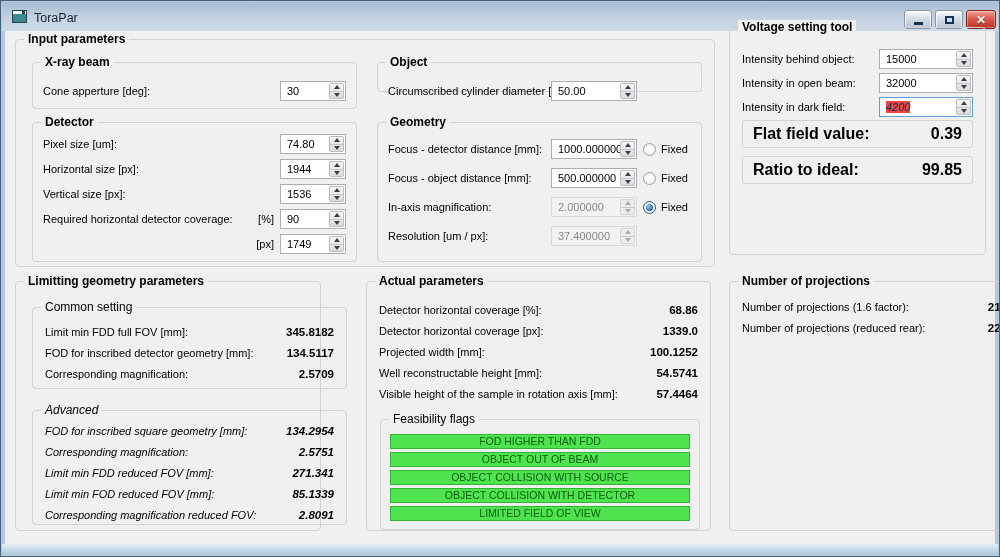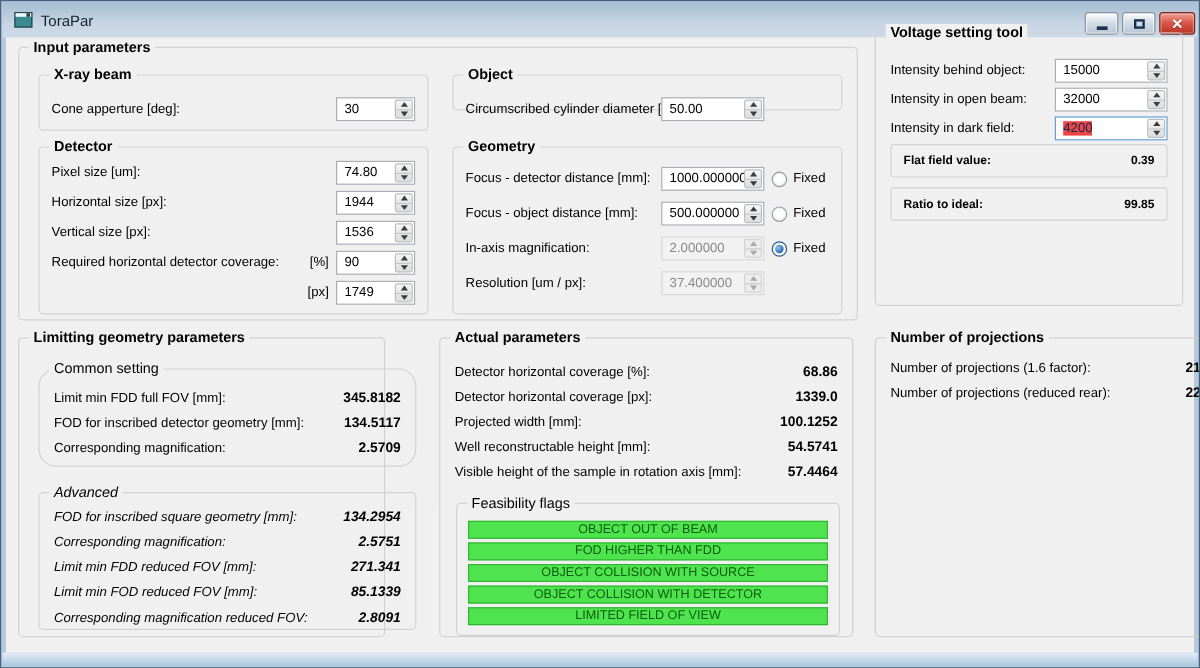--- a/index.html
+++ b/index.html
@@ -48,34 +48,34 @@
   .sb { flex:1; display:flex; align-items:center; justify-content:center; }
   .sb.up { border-bottom:1px solid #c4c8cc; }
   .tri-up { width:0; height:0; border-left:3px solid transparent; border-right:3px solid transparent; border-bottom:4px solid #3c3c3c; }
   .tri-down { width:0; height:0; border-left:3px solid transparent; border-right:3px solid transparent; border-top:4px solid #3c3c3c; }
   .spin.disabled { background:#f2f2f2; border-color:#d8d8d8; }
   .spin.disabled .txt { color:#898989; }
   .spin.disabled .btns { background:#ececec; border-color:#d4d4d4; }
   .spin.disabled .tri-up { border-bottom-color:#a8a8a8; }
   .spin.disabled .tri-down { border-top-color:#a8a8a8; }
   .spin.focused { border-color:#639ed2; }
-  .hl { background:#ef4444; color:#0e2c55; }
+  .hl { background:#ef4444; color:#0e2c55;font-style:italic; }
   .w66 { width:66px; } .w86 { width:86px; } .w94 { width:94px; }
   
   .radiozone { display:flex; align-items:center; width:52px; margin-left:6px; flex-shrink:0; }
   .radio { width:13px; height:13px; border-radius:50%; border:1px solid #93a0ab;
            background:radial-gradient(#ffffff 35%, #e2e6ea); position:relative; flex-shrink:0; }
   .radio.checked { border-color:#2f5c8c; }
   .radio.checked::after { content:""; position:absolute; left:2px; top:2px; width:7px; height:7px;
                           border-radius:50%; background:radial-gradient(circle at 35% 35%, #8ecbf5, #1e5fa5 75%); }
   .radiolbl { margin-left:5px; }
   
   .panel { position:absolute; left:12px; width:231px; height:28px; border:1px solid #d2d2d2; border-radius:3px;
            display:flex; align-items:center; justify-content:space-between; padding:4px 10px;
-           font-weight:bold; font-size:10px; }
+           font-weight:bold; font-size:16px; }
   
   .flag { width:300px; height:15px; margin:0 auto 3px; background:#4fe44f; border:1px solid #33b433;
           text-align:center; font-size:10.5px; line-height:13px; color:#0a600a; white-space:nowrap; }
 </style>
 </head>
 <body>
 
 <div class="window">
 
   <div class="titlebar">
@@ -341,21 +341,21 @@
     </div>
     <div class="panel" style="top:128px;">
       <span>Ratio to ideal:</span>
       <span>99.85</span>
     </div>
   </div>
 
   <div class="gb" style="left:14px; top:280px; width:306px; height:250px;">
     <span class="gbt bold">Limitting geometry parameters</span>
 
-    <div class="gb" style="left:16px; top:25px; width:315px; height:82px;border-radius:15px;">
+    <div class="gb" style="left:16px; top:25px; width:315px; height:82px;">
       <span class="gbt">Common setting</span>
       <div style="padding-top:13px;">
         <div class="vrow">
           <span>Limit min FDD full FOV [mm]:</span>
           <span class="val">345.8182</span>
         </div>
         <div class="vrow">
           <span>FOD for inscribed detector geometry [mm]:</span>
           <span class="val">134.5117</span>
         </div>
@@ -413,22 +413,22 @@
         <span class="val">54.5741</span>
       </div>
       <div class="vrow">
         <span>Visible height of the sample in rotation axis [mm]:</span>
         <span class="val">57.4464</span>
       </div>
     </div>
     <div class="gb" style="left:13px; top:137px; width:320px; height:111px;">
       <span class="gbt">Feasibility flags</span>
       <div style="padding-top:14px;">
+        <div class="flag">FOD HIGHER THAN FDD</div>
         <div class="flag">OBJECT OUT OF BEAM</div>
-        <div class="flag">FOD HIGHER THAN FDD</div>
         <div class="flag">OBJECT COLLISION WITH SOURCE</div>
         <div class="flag">OBJECT COLLISION WITH DETECTOR</div>
         <div class="flag">LIMITED FIELD OF VIEW</div>
       </div>
     </div>
   </div>
 
   <div class="gb" style="left:728px; top:280px; width:307px; height:250px;">
     <span class="gbt bold">Number of projections</span>
     <div style="padding-top:14px;">

